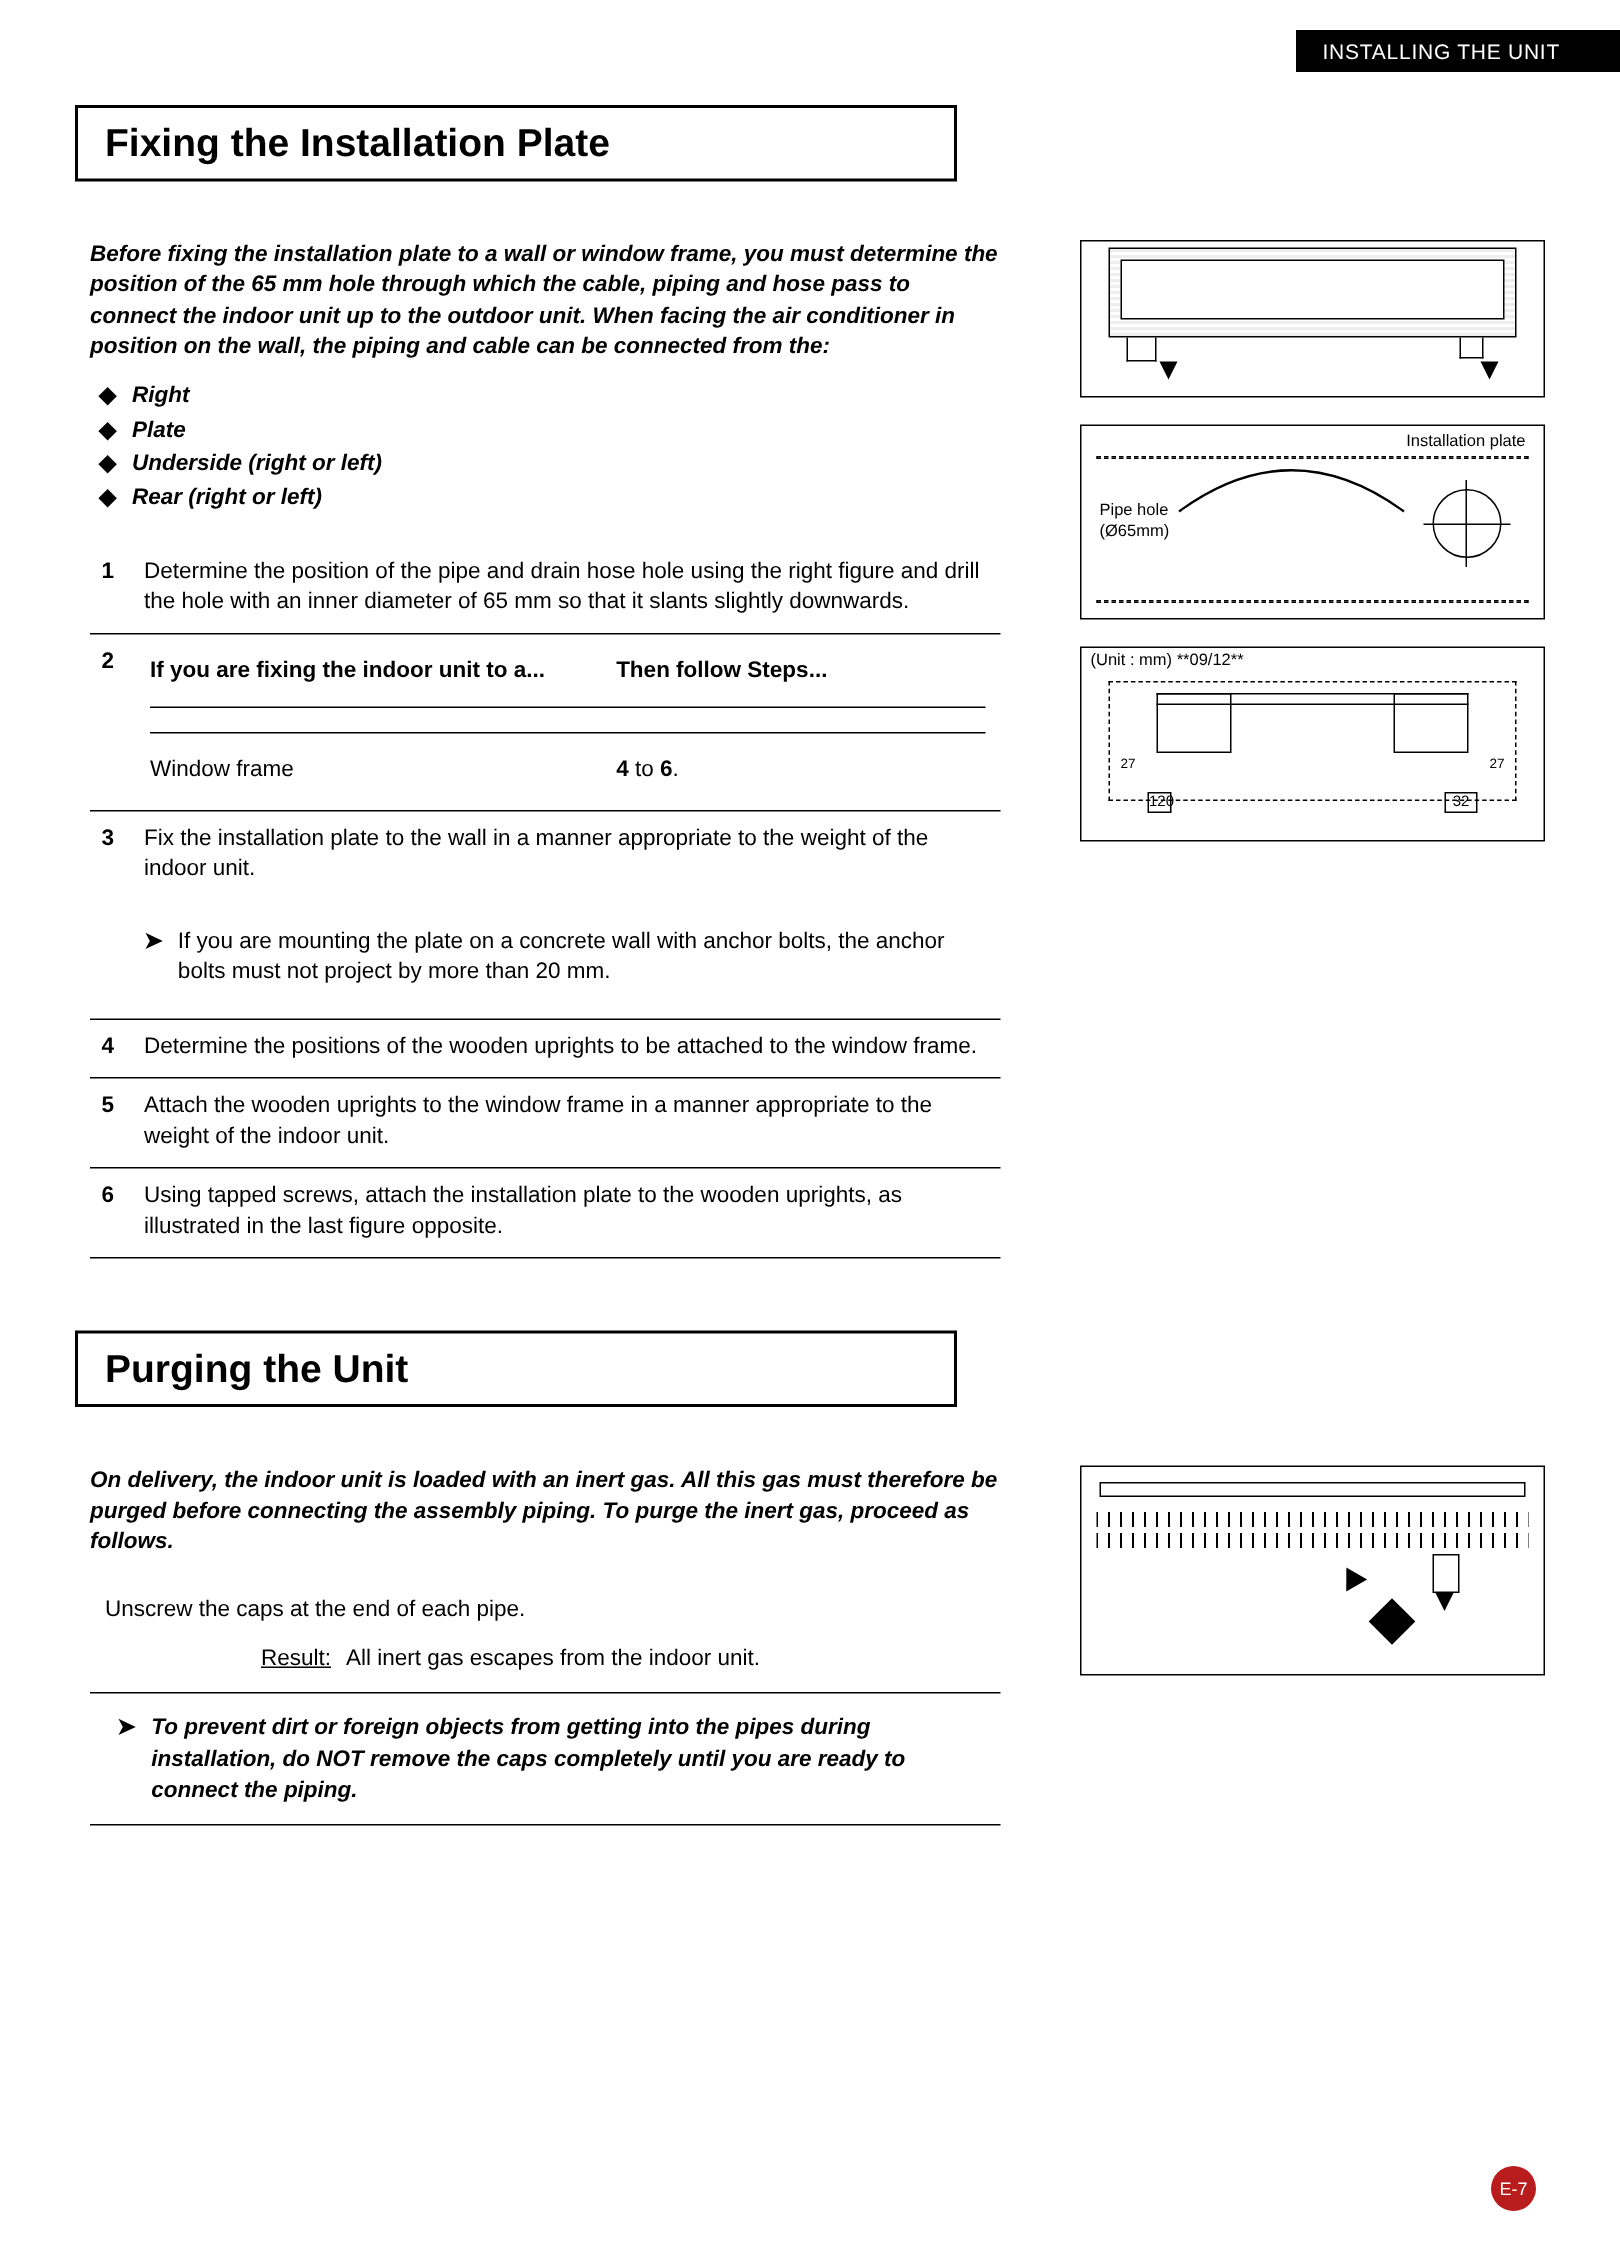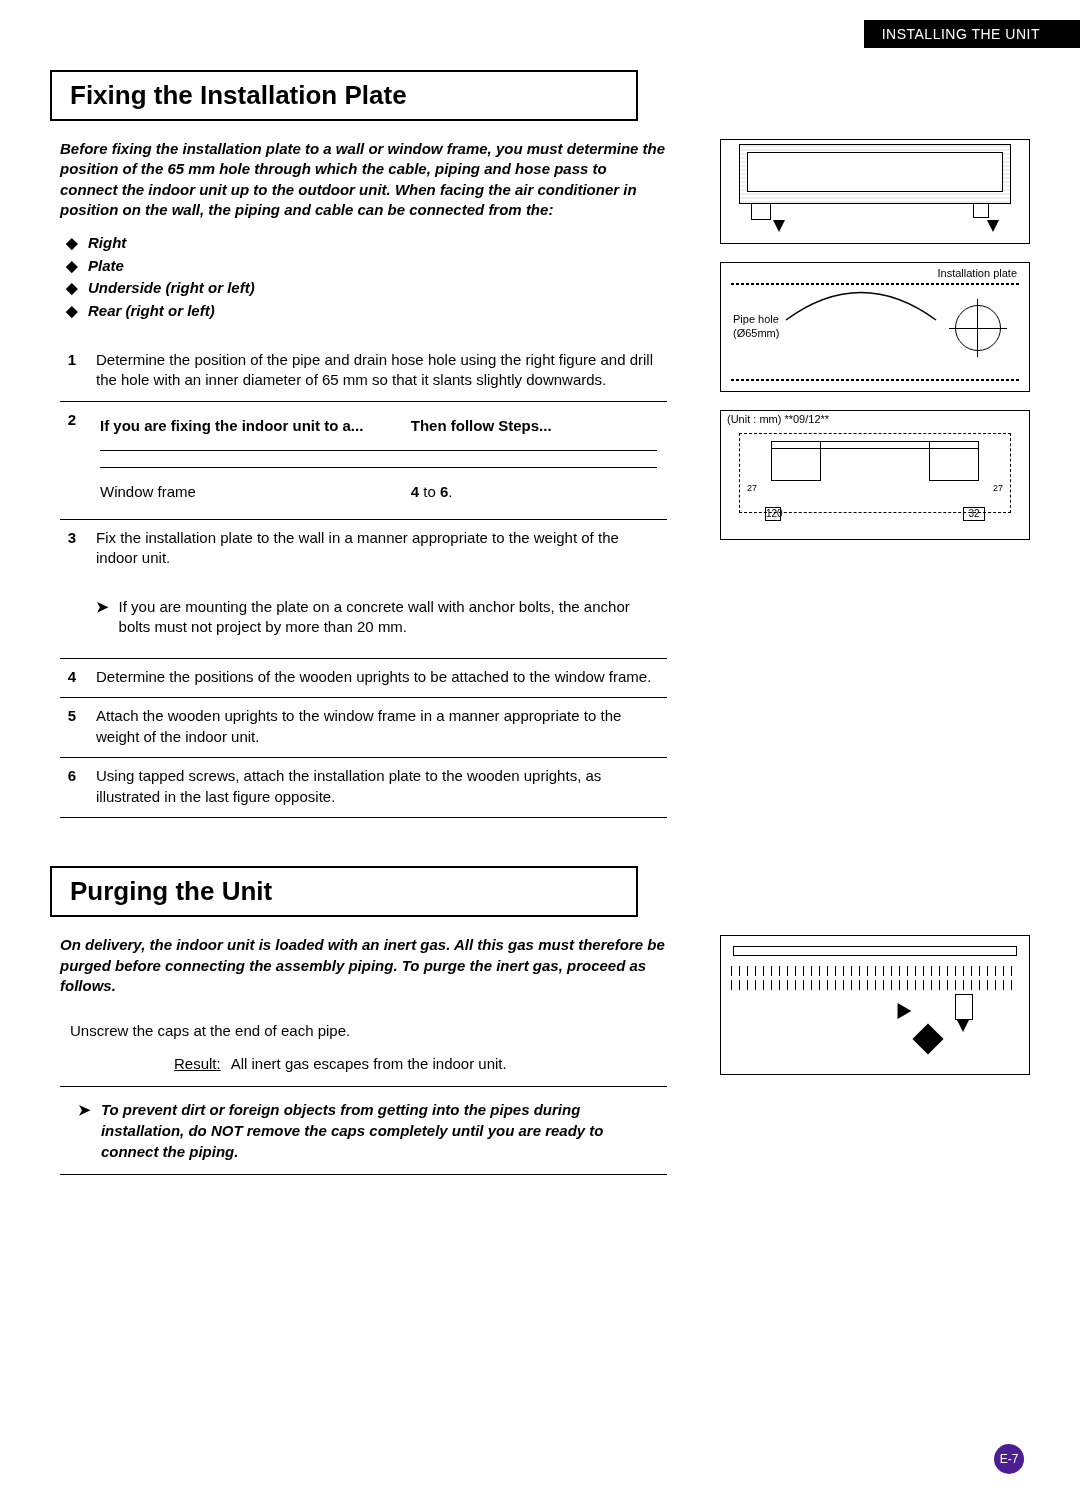--- a/index.html
+++ b/index.html
@@ -24,21 +24,21 @@
     background: #000;
     color: #fff;
     font-size: 14px;
     padding: 6px 40px 6px 18px;
     font-variant: small-caps;
     letter-spacing: 0.5px;
   }
   .section-title-box {
     border: 2px solid #000;
     padding: 8px 18px;
-    margin-bottom: 18px;
+    margin-bottom: 39px;
     width: 60%;
   }
   .section-title {
     font-size: 26px;
     font-weight: bold;
   }
   .columns {
     display: flex;
     gap: 30px;
   }
@@ -171,21 +171,21 @@
     padding:12px 6px 12px 70px;
     font-size:15px;
   }
   .result-row .ul { text-decoration: underline; margin-left: 44px; }
   .page-num {
     position:absolute;
     bottom:36px;
     right:56px;
     width:30px;
     height:30px;
-    background:#4c1d95;
+    background:#b91c1c;
     color:#fff;
     border-radius:50%;
     display:flex;
     align-items:center;
     justify-content:center;
     font-size:12px;
   }
   .sep { border-top:1px solid #000; margin:2px 0; }
   .tick-row {
     position:absolute;

